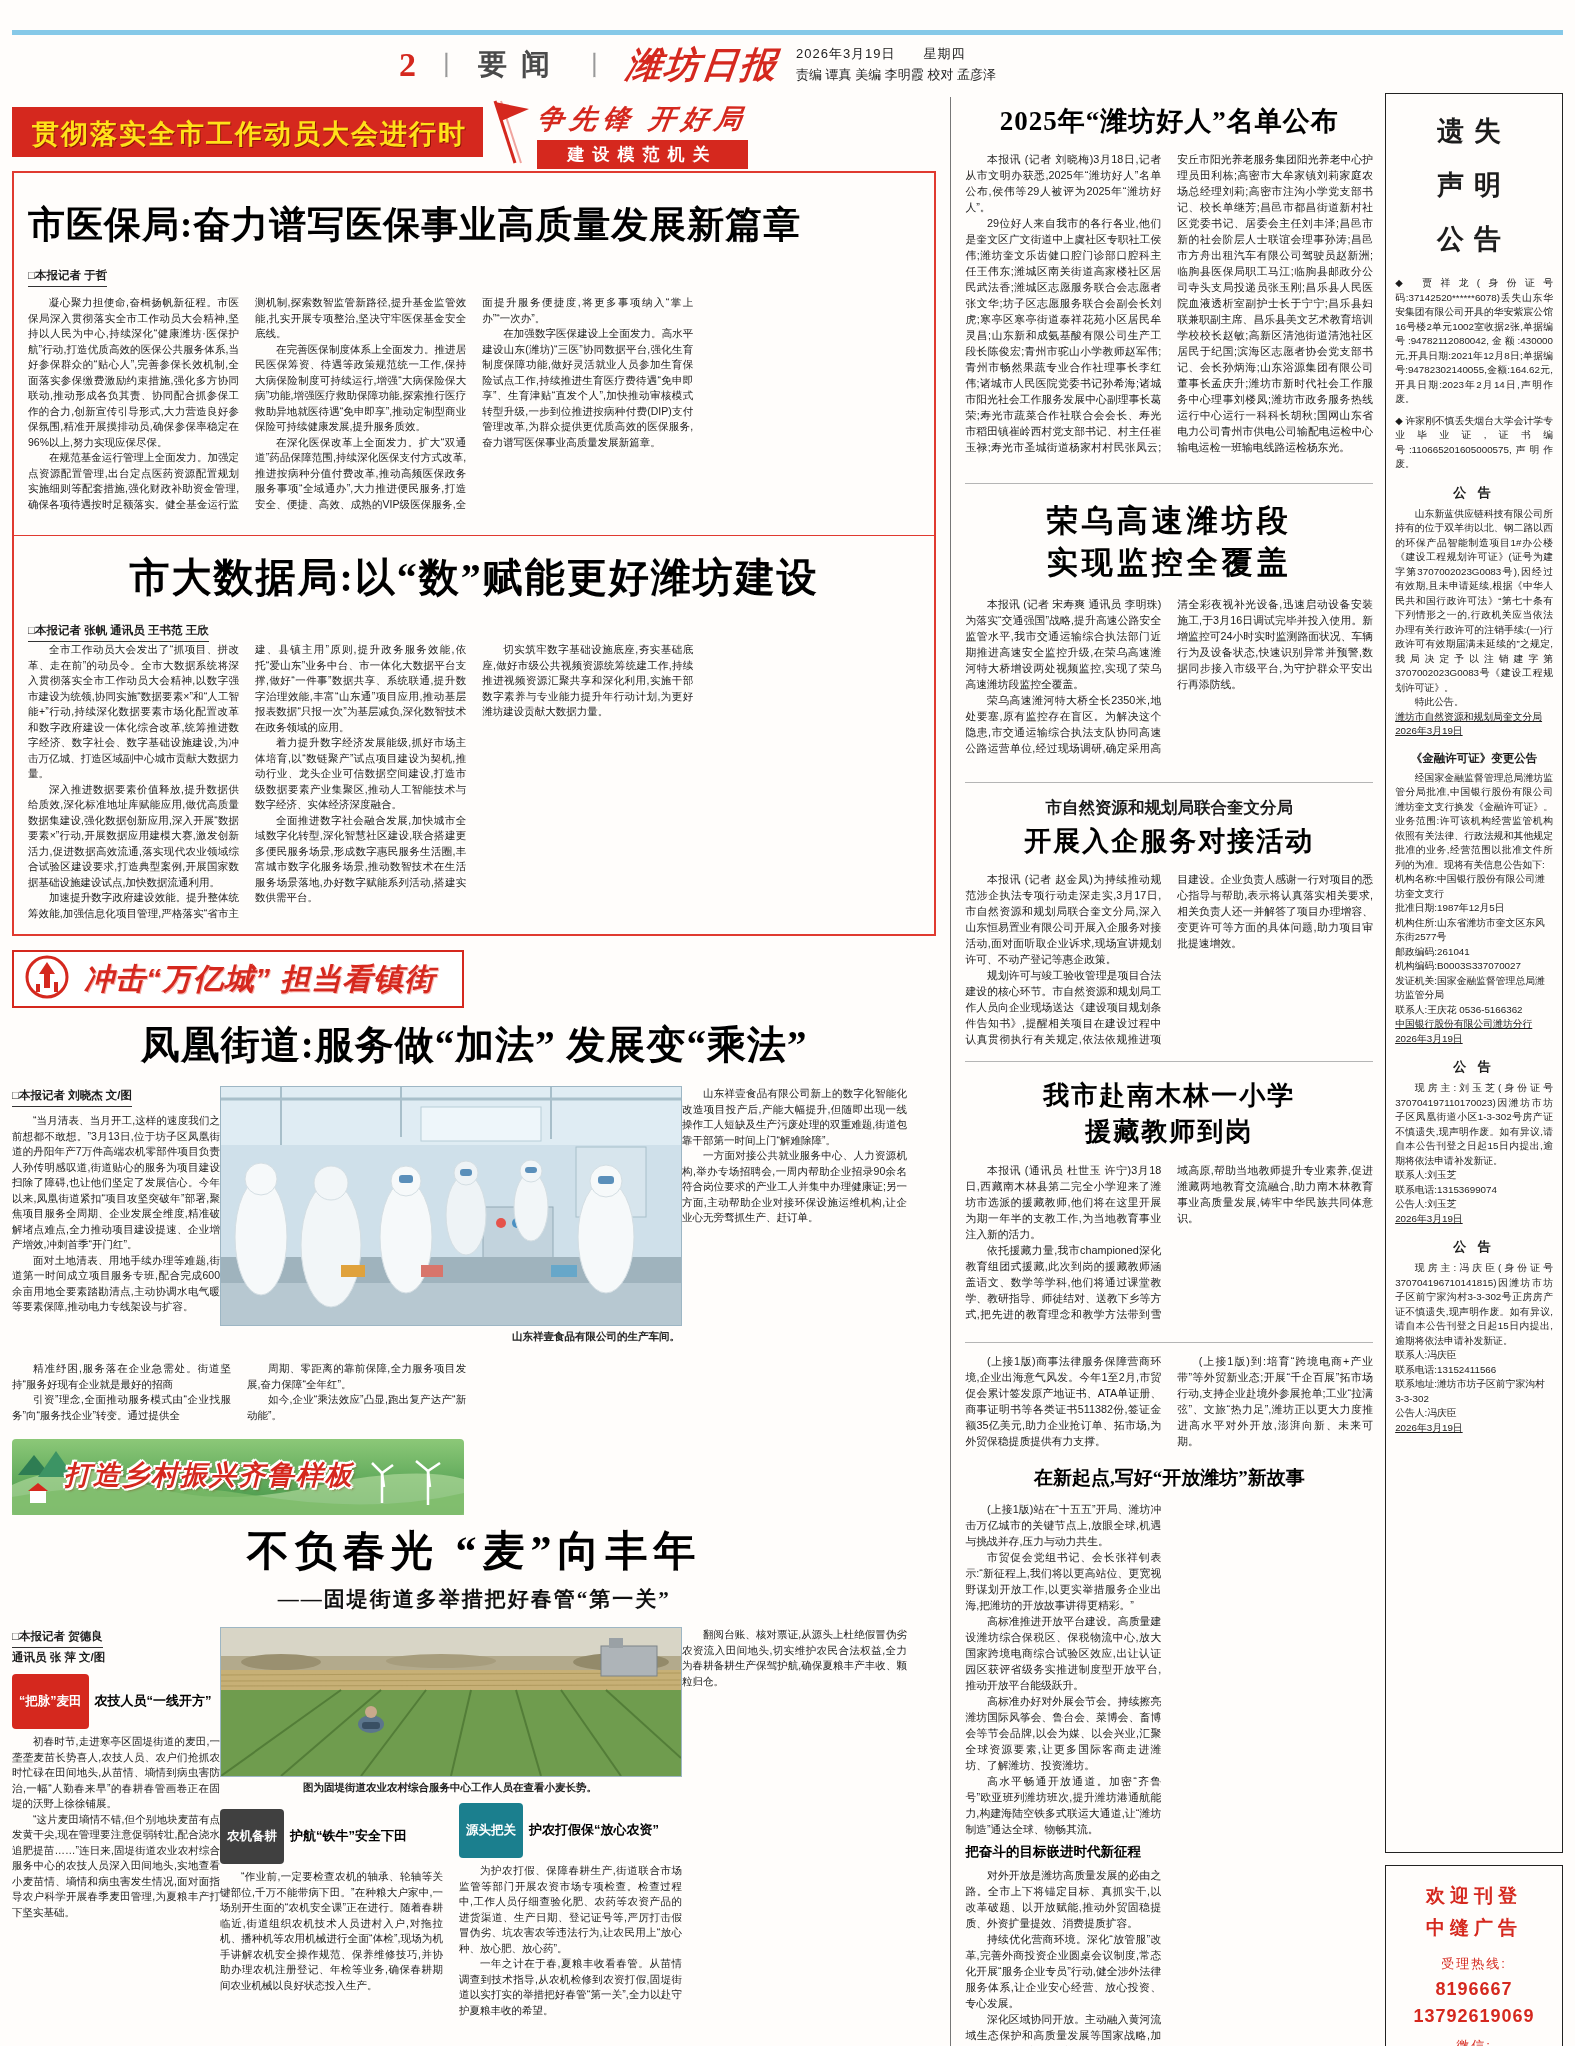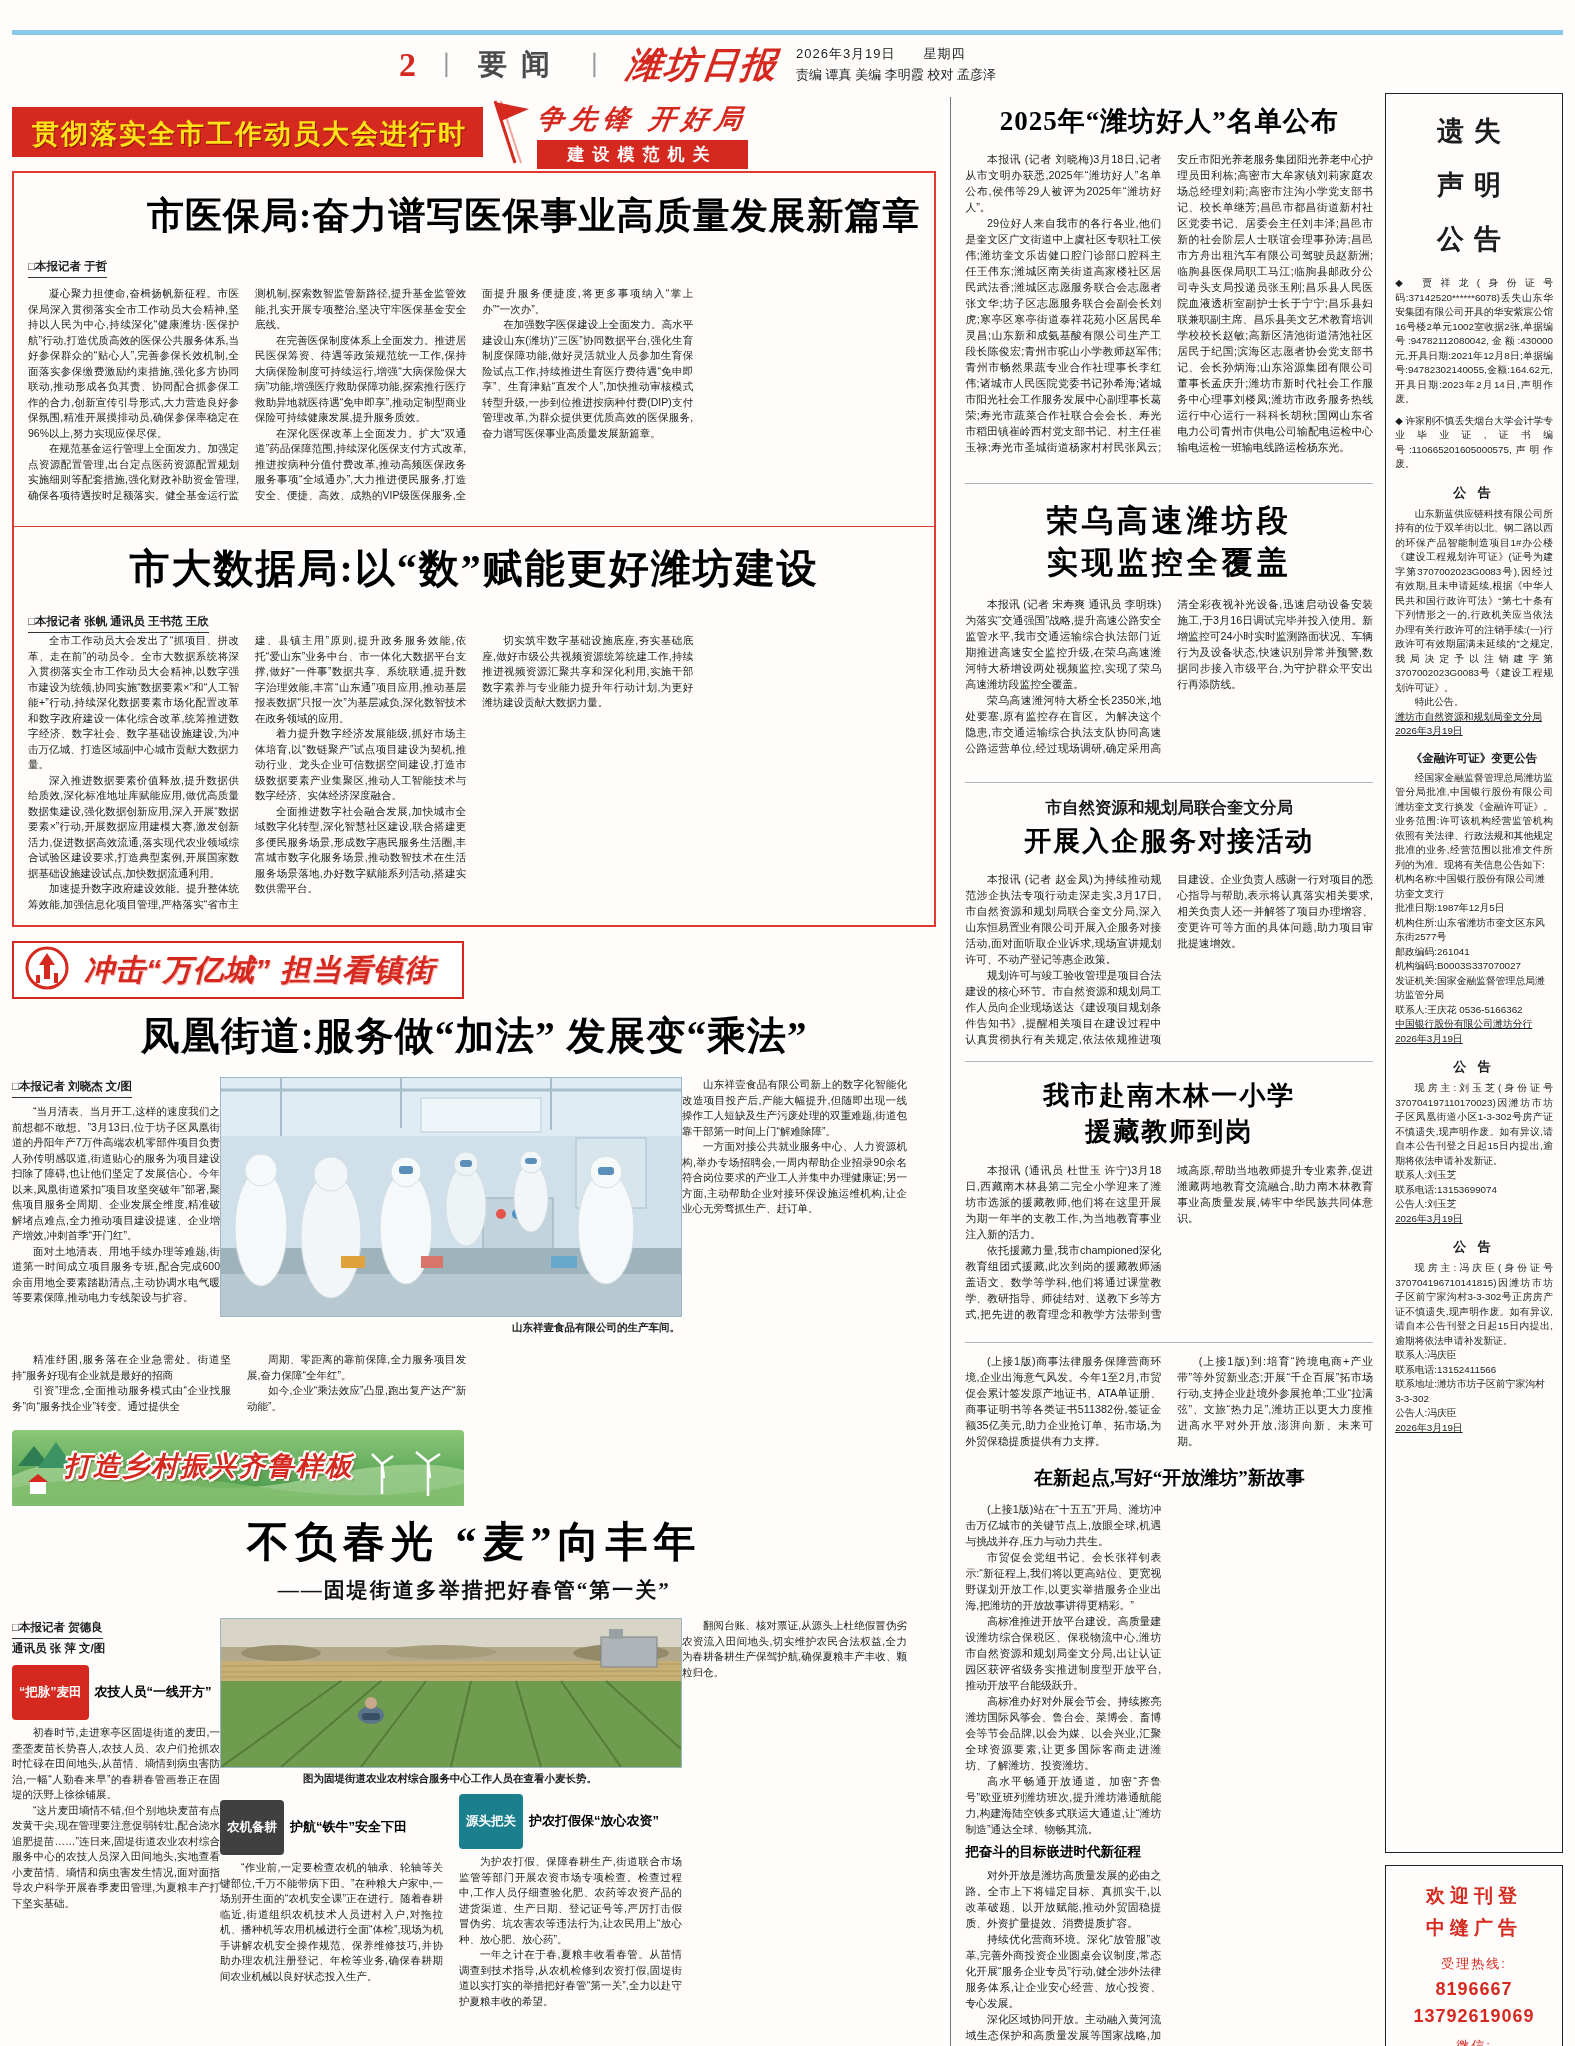--- a/index.html
+++ b/index.html
@@ -38,21 +38,21 @@
   
   .banner-row{display:flex; align-items:flex-start; height:72px; margin:4px 0 2px 0;}
   .banner-slogan{background:var(--red); color:var(--yellow); font-weight:bold; font-size:27px; letter-spacing:2px; padding:9px 16px 9px 20px; height:50px; margin-top:10px; text-shadow:1px 1px 0 #8f0f08;}
   .banner-flag{margin:2px 6px 0 2px;}
   .banner-callig{display:flex; flex-direction:column; margin-top:4px;}
   .callig{color:var(--red); font-size:27px; font-weight:bold; font-style:italic; font-family:"Liberation Serif","DejaVu Serif",serif; letter-spacing:6px; transform:skewX(-8deg);}
   .model-bar{background:var(--red); color:#fff; font-size:17px; font-weight:bold; letter-spacing:8px; text-align:center; padding:3px 26px; margin-top:3px;}
 
   
   .redbox{border:2.5px solid #e03a30; padding:12px 14px 10px 14px; background:#fffdfb;}
-  .headA{font-size:37px; text-align:right; letter-spacing:1px; margin:6px 0 16px 0;}
+  .headA{font-size:37px; text-align:left; letter-spacing:1px; margin:15px 0 16px 0;}
   .headB{font-size:40px; text-align:center; letter-spacing:2px; margin:14px 0 16px 0;}
   .hr-red{border:none; border-top:1px solid #e03a30; margin:12px -14px 0 -14px;}
   .bodyA{height:228px; margin-top:8px;}
   .bodyB{height:282px; }
 
   
   .band1{display:flex; align-items:center; gap:14px; border:2px solid var(--red); width:452px; height:58px; margin:14px 0 6px 0; padding:4px 10px; background:#fff;}
   .band1-text{color:var(--red); font-size:30px; font-weight:bold; font-style:italic; letter-spacing:1px; text-shadow:1px 1px 0 #f6b3ae; white-space:nowrap;}
   .band2{position:relative; width:452px; height:76px; margin:12px 0 4px 0;}
   .band2 svg{position:absolute; inset:0;}
@@ -389,21 +389,21 @@
         <p class="para cont-item">(上接1版)商事法律服务保障营商环境,企业出海意气风发。今年1至2月,市贸促会累计签发原产地证书、ATA单证册、商事证明书等各类证书511382份,签证金额35亿美元,助力企业抢订单、拓市场,为外贸保稳提质提供有力支撑。</p>
         <p class="para cont-item">(上接1版)到:培育“跨境电商+产业带”等外贸新业态;开展“千企百展”拓市场行动,支持企业赴境外参展抢单;工业“拉满弦”、文旅“热力足”,潍坊正以更大力度推进高水平对外开放,澎湃向新、未来可期。</p>
       </div>
 
       <div class="m-art">
         <h3 class="headM5">在新起点,写好“开放潍坊”新故事</h3>
         <div class="m-body cols2" style="height:760px">
           <div>
               <p class="para">(上接1版)站在“十五五”开局、潍坊冲击万亿城市的关键节点上,放眼全球,机遇与挑战并存,压力与动力共生。</p>
               <p class="para">市贸促会党组书记、会长张祥钊表示:“新征程上,我们将以更高站位、更宽视野谋划开放工作,以更实举措服务企业出海,把潍坊的开放故事讲得更精彩。”</p>
-              <p class="para">高标准推进开放平台建设。高质量建设潍坊综合保税区、保税物流中心,潍坊市自然资源和规划局奎文分局,出让认证园区获评省级务实推进制度型开放平台,推动开放平台能级跃升。</p>
+              <p class="para">高标准推进开放平台建设。高质量建设潍坊综合保税区、保税物流中心,放大国家跨境电商综合试验区效应,出让认证园区获评省级务实推进制度型开放平台,推动开放平台能级跃升。</p>
               <p class="para">高标准办好对外展会节会。持续擦亮潍坊国际风筝会、鲁台会、菜博会、畜博会等节会品牌,以会为媒、以会兴业,汇聚全球资源要素,让更多国际客商走进潍坊、了解潍坊、投资潍坊。</p>
               <p class="para">高水平畅通开放通道。加密“齐鲁号”欧亚班列潍坊班次,提升潍坊港通航能力,构建海陆空铁多式联运大通道,让“潍坊制造”通达全球、物畅其流。</p>
             </div>
           <p class="inline-subhead">把奋斗的目标嵌进时代新征程</p>
           <div>
               <p class="para">对外开放是潍坊高质量发展的必由之路。全市上下将锚定目标、真抓实干,以改革破题、以开放赋能,推动外贸固稳提质、外资扩量提效、消费提质扩容。</p>
               <p class="para">持续优化营商环境。深化“放管服”改革,完善外商投资企业圆桌会议制度,常态化开展“服务企业专员”行动,健全涉外法律服务体系,让企业安心经营、放心投资、专心发展。</p>
               <p class="para">深化区域协同开放。主动融入黄河流域生态保护和高质量发展等国家战略,加强与胶东经济圈城市联动,拓展国际友城“朋友圈”,凝聚更强开放合力。</p>
             </div>
         </div>

